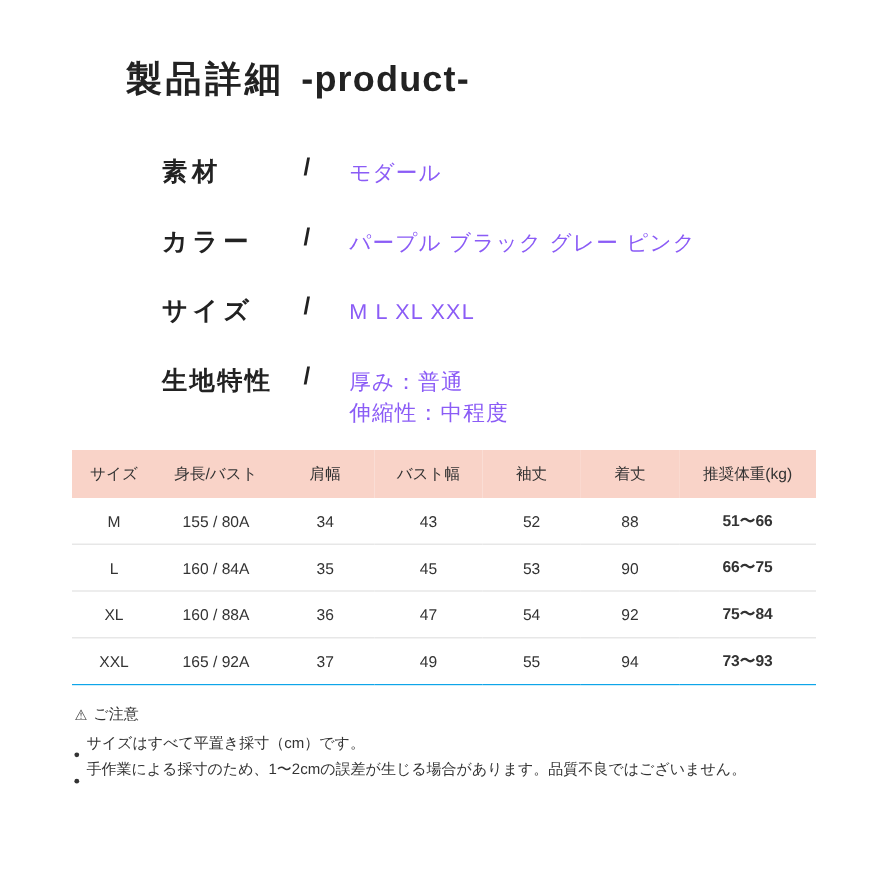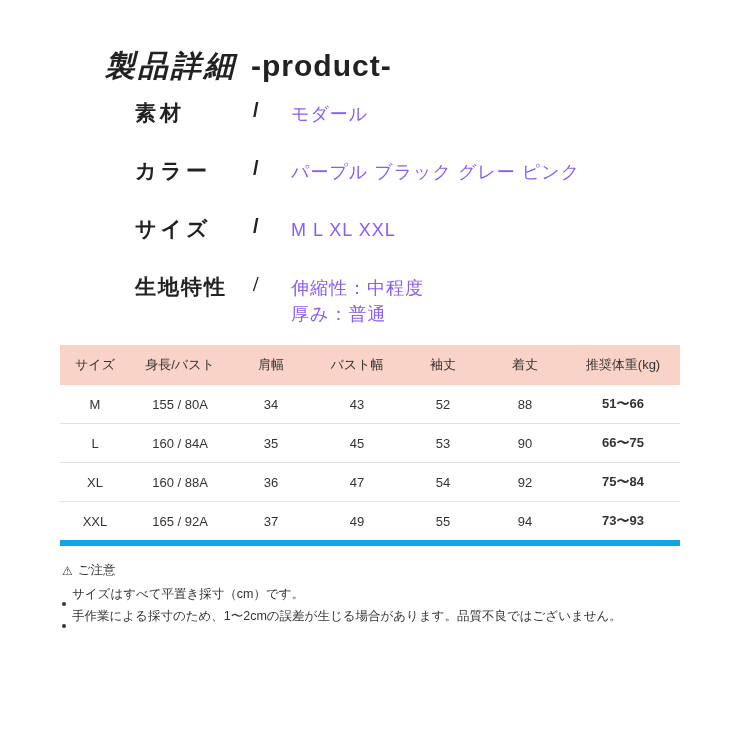--- a/index.html
+++ b/index.html
@@ -27,32 +27,31 @@
     display: flex;
     align-items: baseline;
     gap: 14px;
     margin: 10px 0 0 45px;
   }
   .heading-jp {
     font-size: 30px;
     font-weight: bold;
     letter-spacing: 3px;
     color: #222;
-    font-style: italic;
   }
   .heading-en {
     font-size: 30px;
     font-weight: bold;
     letter-spacing: 1px;
     color: #222;
   }
 
   
   .specs {
-    margin: 12px 0 0 75px;
+    margin: 42px 0 0 75px;
   }
   .spec-row {
     display: flex;
     align-items: flex-start;
     margin-bottom: 30px;
   }
   .spec-label {
     width: 118px;
     font-size: 21px;
     font-weight: bold;
@@ -76,21 +75,20 @@
     padding-top: 2px;
   }
   .spec-value .line {
     display: block;
   }
   .spec-row.fabric .spec-label {
     letter-spacing: 2px;
   }
   .spec-row.fabric {
     margin-bottom: 18px;
-    font-family: Liberation Serif, serif;
   }
 
   
   .table-wrap {
     margin: 14px 0 0 0;
   }
   table.size-table {
     width: 620px;
     border-collapse: collapse;
     font-size: 13px;
@@ -106,21 +104,21 @@
     border: none;
   }
   table.size-table tbody td {
     padding: 10px 2px;
     text-align: center;
     border-bottom: 1px solid #e2e2e2;
     font-size: 13px;
     color: #333;
   }
   table.size-table tbody tr:last-child td {
-    border-bottom: 6px solid #0ea5e9;
+    border-bottom: 1px solid #0ea5e9;
   }
   table.size-table tbody td.weight {
     font-weight: bold;
   }
   col.c0 { width: 70px; }
   col.c1 { width: 100px; }
   col.c2 { width: 82px; }
   col.c3 { width: 90px; }
   col.c4 { width: 82px; }
   col.c5 { width: 82px; }
@@ -194,22 +192,22 @@
       <div class="spec-sep">/</div>
       <div class="spec-value">
         <span class="line">M L XL XXL</span>
       </div>
     </div>
 
     <div class="spec-row fabric">
       <div class="spec-label">生地特性</div>
       <div class="spec-sep">/</div>
       <div class="spec-value">
+        <span class="line">厚み：普通</span>
         <span class="line">伸縮性：中程度</span>
-        <span class="line">厚み：普通</span>
       </div>
     </div>
 
   </div>
 
   <div class="table-wrap">
     <table class="size-table">
       <colgroup>
         <col class="c0">
           <col class="c1">

